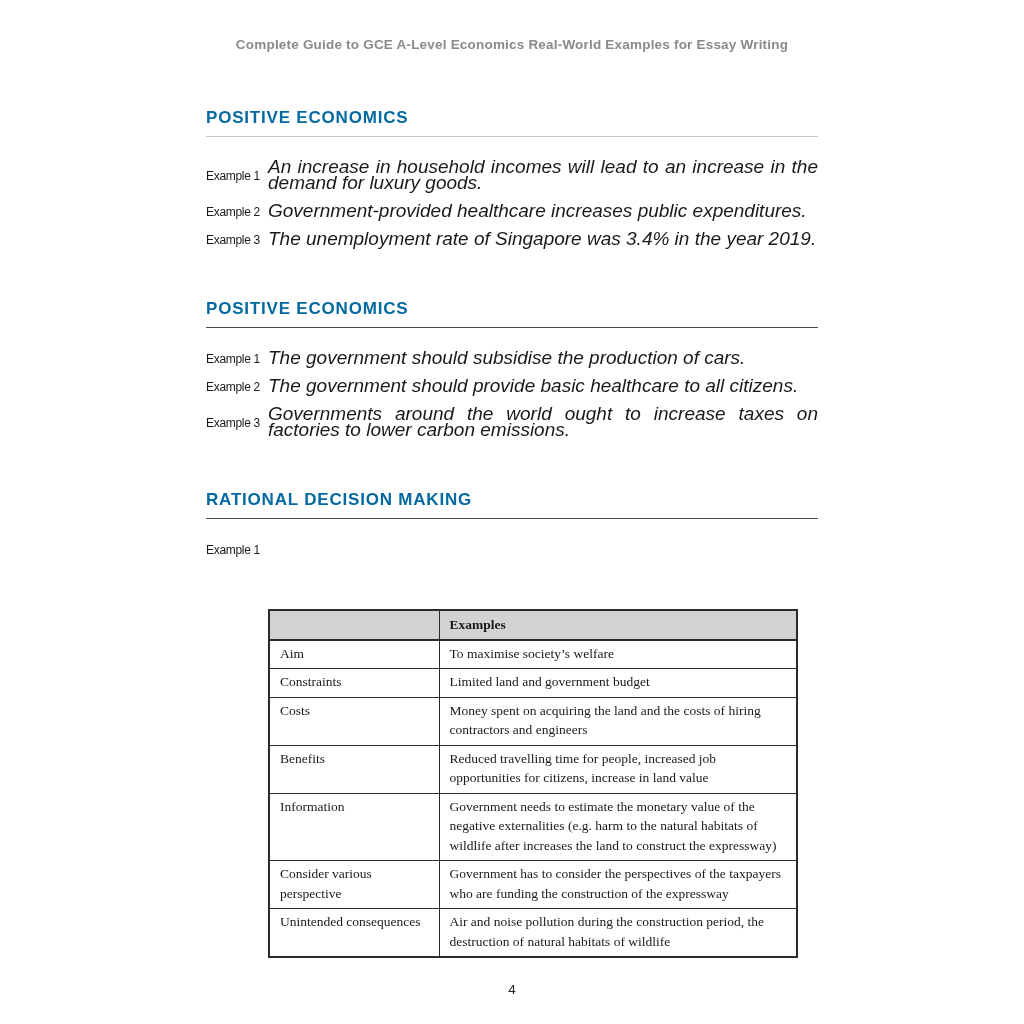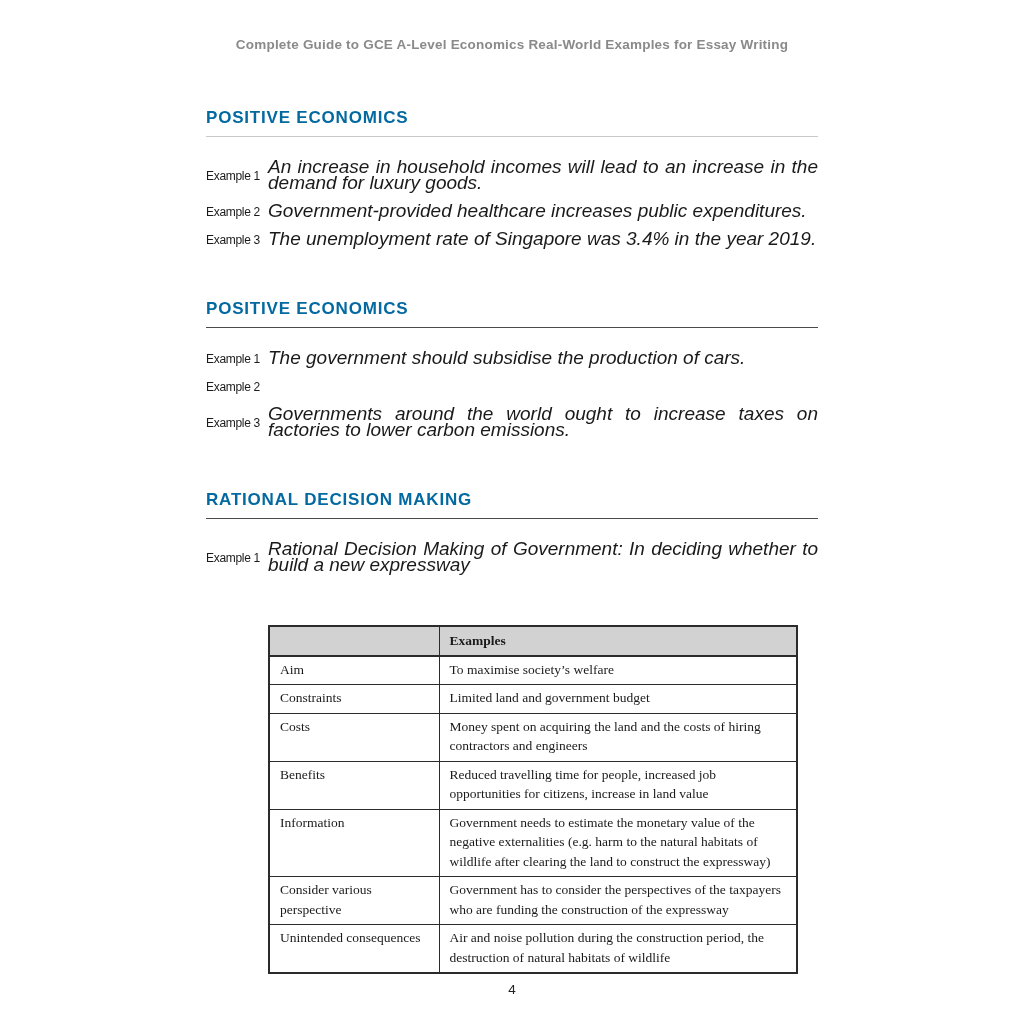--- a/index.html
+++ b/index.html
@@ -128,35 +128,35 @@
   <section class="doc-section">
     <h2 class="section-heading">POSITIVE ECONOMICS</h2>
     <div class="examples">
   <div class="example-row">
     <span class="example-label">Example 1</span>
     <p class="example-text">The government should subsidise the production of cars.</p>
   </div>
 
   <div class="example-row">
     <span class="example-label">Example 2</span>
+    <p class="example-text">The government should provide basic healthcare to all citizens.</p>
   </div>
 
   <div class="example-row">
     <span class="example-label">Example 3</span>
     <p class="example-text">Governments around the world ought to increase taxes on factories to lower carbon emissions.</p>
   </div>
 </div>
   </section>
 
   <section class="doc-section">
     <h2 class="section-heading">RATIONAL DECISION MAKING</h2>
     <div class="examples">
   <div class="example-row">
     <span class="example-label">Example 1</span>
-    <p class="example-text">Rational Decision Making of Government: In deciding whether to build a new expressway</p>
   </div>
 </div>
   </section>
 </div>
 
   <div class="table-wrap">
     <table>
       <colgroup>
           <col class="key-col">
           <col>
@@ -183,21 +183,21 @@
     <td>Money spent on acquiring the land and the costs of hiring contractors and engineers</td>
   </tr>
 
   <tr>
     <td>Benefits</td>
     <td>Reduced travelling time for people, increased job opportunities for citizens, increase in land value</td>
   </tr>
 
   <tr>
     <td>Information</td>
-    <td>Government needs to estimate the monetary value of the negative externalities (e.g. harm to the natural habitats of wildlife after clearing the land to construct the expressway)</td>
+    <td>Government needs to estimate the monetary value of the negative externalities (e.g. harm to the natural habitats of wildlife after increases the land to construct the expressway)</td>
   </tr>
 
   <tr>
     <td>Consider various perspective</td>
     <td>Government has to consider the perspectives of the taxpayers who are funding the construction of the expressway</td>
   </tr>
 
 
   <tr>
     <td>Unintended consequences</td>

